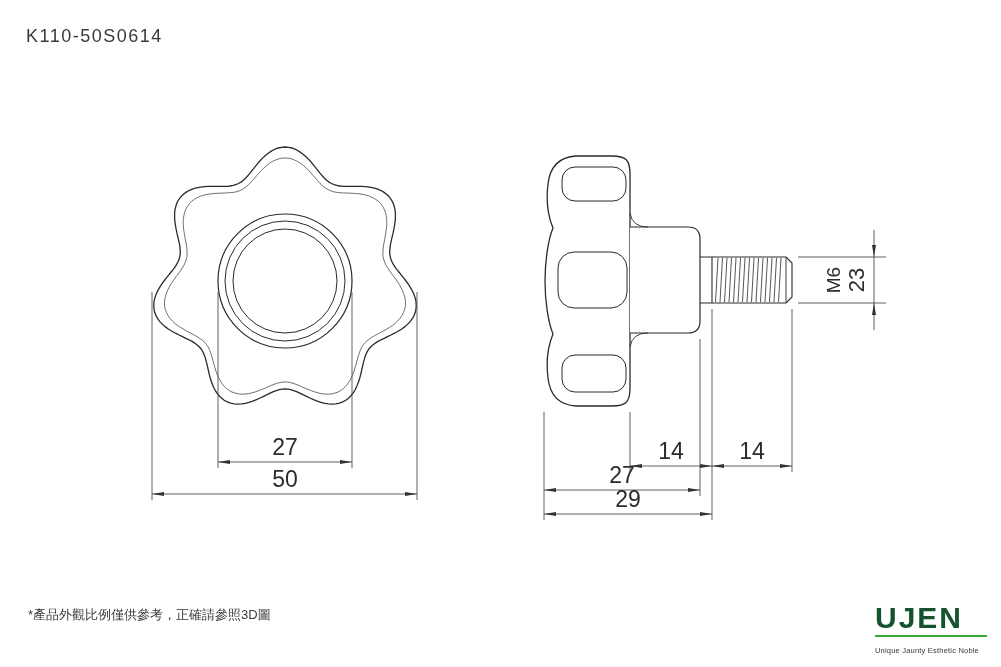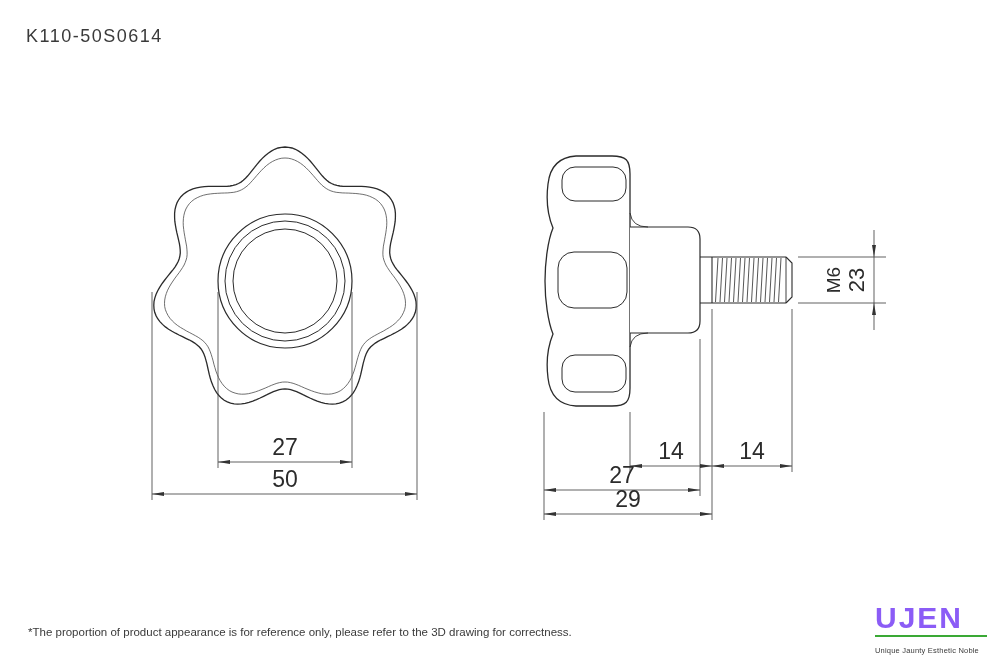--- a/index.html
+++ b/index.html
@@ -5,21 +5,21 @@
   html,body{margin:0;padding:0;background:#ffffff;}
   #page{position:relative;width:1001px;height:667px;background:#ffffff;
         font-family:"Liberation Sans",sans-serif;overflow:hidden;}
   #title{position:absolute;left:26px;top:14px;font-size:18px;letter-spacing:1.5px;
          color:#3a3a3a;font-weight:400;margin-top:12px;}
   #drawing{position:absolute;left:0;top:0;}
   svg text{font-family:"Liberation Sans",sans-serif;fill:#2b2b2b;stroke:none;}
   .footer-zh{position:absolute;left:28px;top:606px;font-size:13px;color:#3a3a3a;}
   .footer-en{position:absolute;left:28px;top:626px;font-size:11.5px;color:#3a3a3a;}
   .logo{position:absolute;right:14px;top:602px;width:112px;}
-  .logo-name{color:#8b5cf6;font-size:30px;font-weight:bold;letter-spacing:2px;line-height:32px;}
+  .logo-name{color:#14532d;font-size:30px;font-weight:bold;letter-spacing:2px;line-height:32px;}
   .logo-rule{height:2px;background:#3aa935;margin:1px 0 2px 0;}
   .logo-tag{font-size:7.5px;color:#3a3a3a;white-space:nowrap;letter-spacing:0.2px;margin-top:9px;}
 </style>
 </head>
 <body>
 
 <div id="page">
 
   <div id="title">K110-50S0614</div>
 
@@ -107,21 +107,21 @@
       <text x="285" y="487">50</text>
       <text x="671" y="459">14</text>
       <text x="752" y="459">14</text>
       <text x="622" y="483">27</text>
       <text x="628" y="507">29</text>
       <text x="840" y="280" font-size="19" transform="rotate(-90 840 280)">M6</text>
       <text x="864" y="280" font-size="22" transform="rotate(-90 864 280)">23</text>
     </g>
   </svg>
 
-  <div class="footer-en">*The proportion of product appearance is for reference only, please refer to the 3D drawing for correctness.</div>
+  <div class="footer-zh">*產品外觀比例僅供參考，正確請參照3D圖</div>
 
   <div class="logo">
     <div class="logo-name">UJEN</div>
     <div class="logo-rule"></div>
     <div class="logo-tag">Unique Jaunty Esthetic Noble</div>
   </div>
 
 </div>
 
 </body></html>

